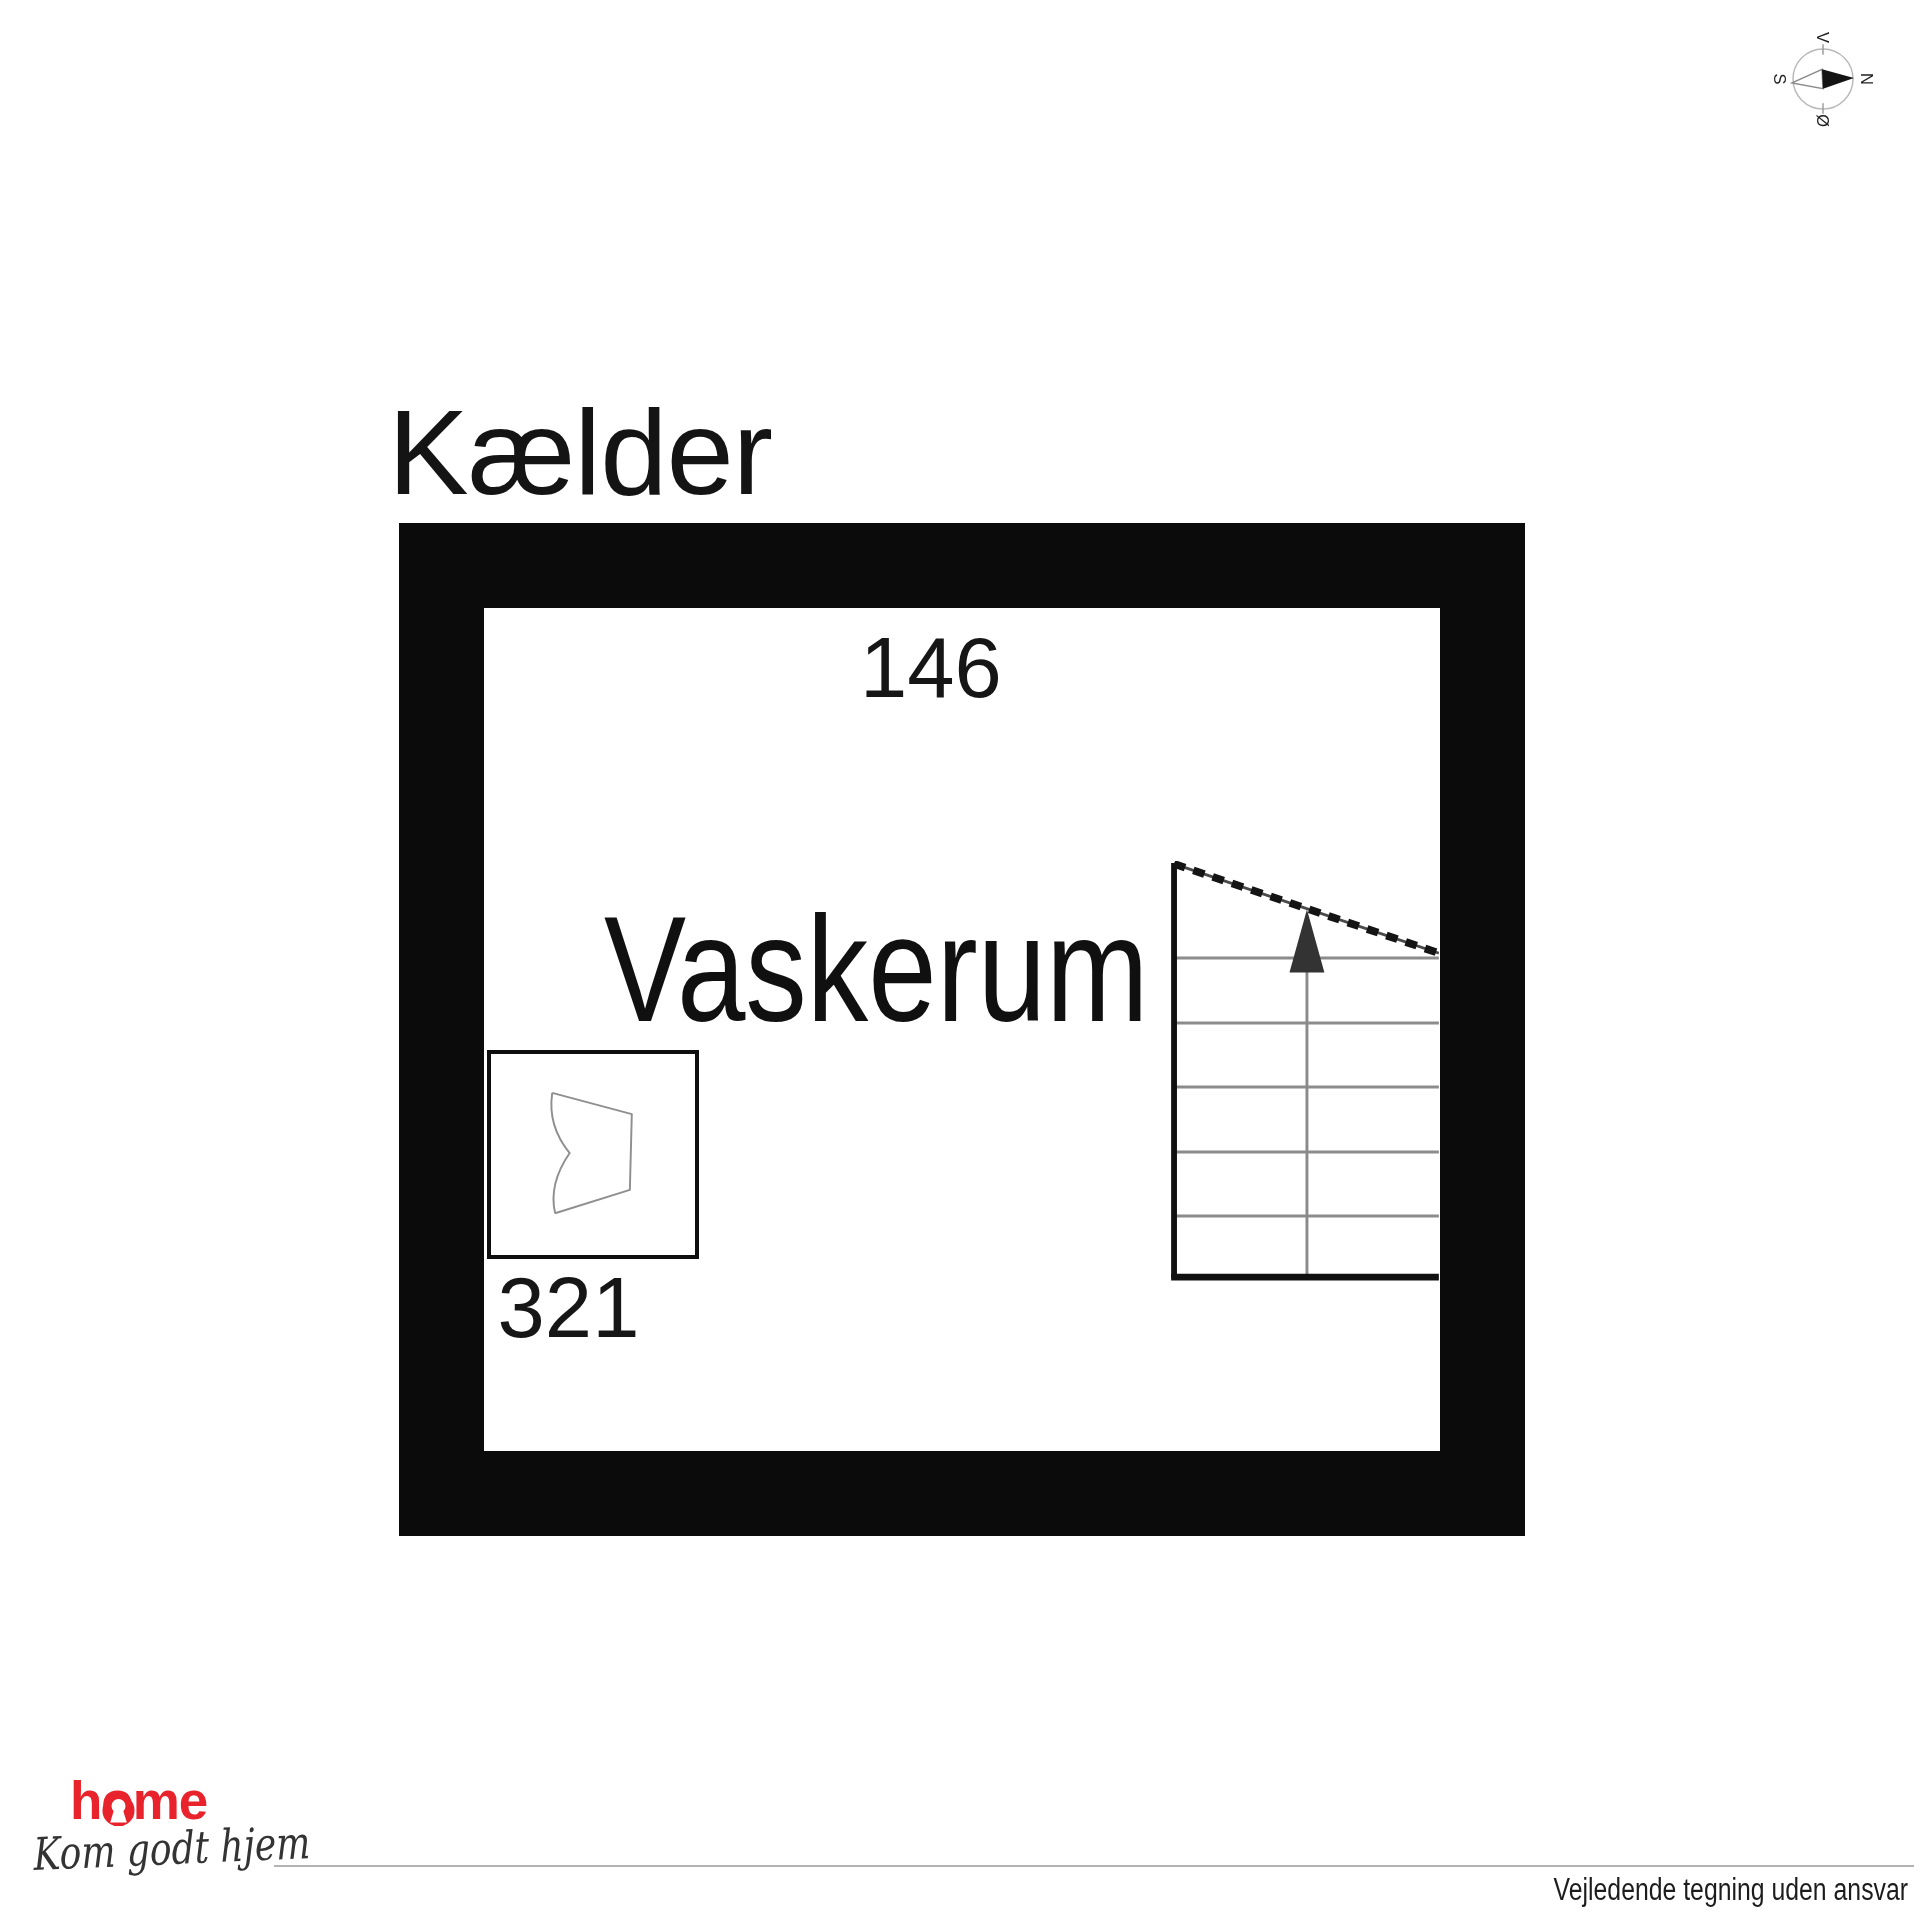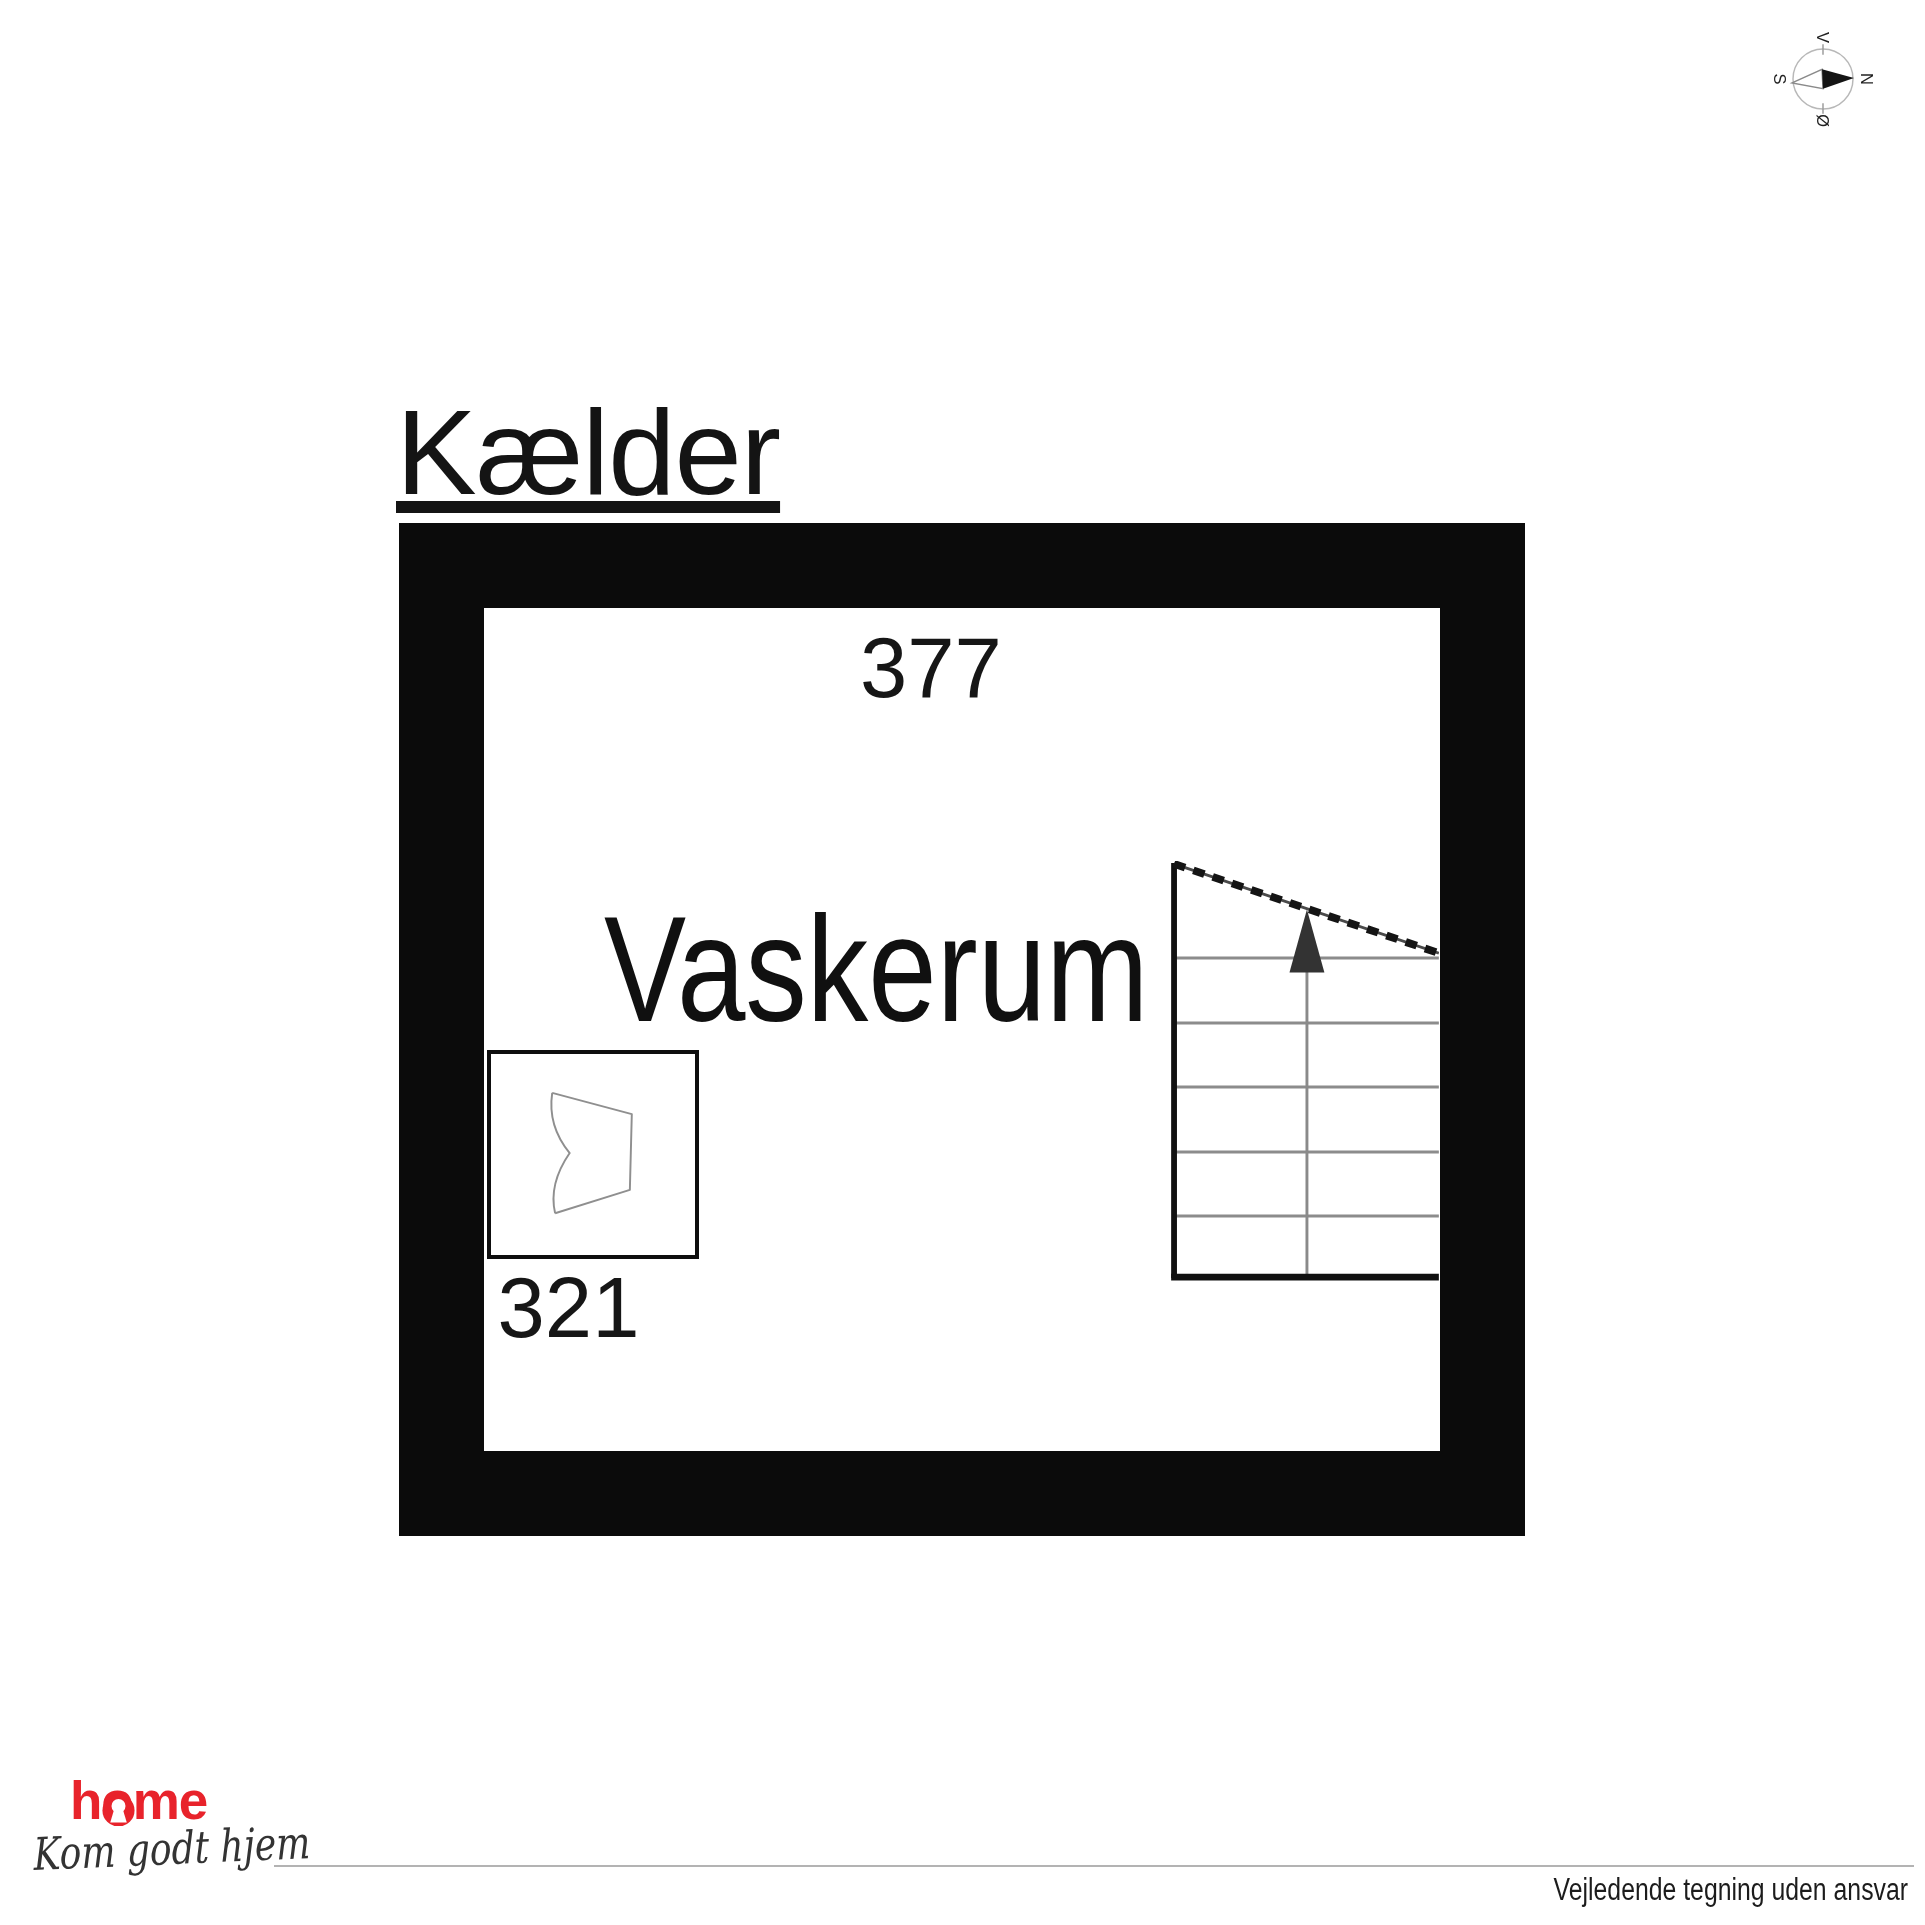--- a/index.html
+++ b/index.html
@@ -9,28 +9,27 @@
     height: 1925px;
     background: #ffffff;
     font-family: "Liberation Sans", sans-serif;
     overflow: hidden;
     position: relative;
   }
   .abs { position: absolute; }
 
   
   #plan-title {
-    left: 396px;
+    left: 388px;
     top: 392px;
     font-size: 121px;
     line-height: 1;
     color: #141414;
     letter-spacing: -1px;
     white-space: nowrap;
-    text-decoration: underline;
   }
 
   
   #floor-plan {
     left: 399px;
     top: 523px;
     width: 1126px;
     height: 1013px;
     box-sizing: border-box;
     border: 85px solid #0b0b0b;
@@ -166,21 +165,21 @@
     <text x="17" y="62" text-anchor="middle" dy="0.35em" transform="rotate(90 17 62)">S</text>
     <text x="62" y="19" text-anchor="middle" dy="0.35em" transform="rotate(90 62 19)">V</text>
     <text x="62" y="105" text-anchor="middle" dy="0.35em" transform="rotate(90 62 105)">Ø</text>
   </svg>
 
   <div id="plan-title" class="abs">Kælder</div>
 
   <div id="floor-plan" class="abs">
     <div class="room-inner">
 
-      <div id="dim-top" class="dim-label">377</div>
+      <div id="dim-top" class="dim-label">146</div>
 
       <div id="room-label">Vaskerum</div>
 
       <div id="sink-box">
         <svg width="202" height="199" viewBox="0 0 208 205">
           <path d="M 63,40 L 145,62 L 143,140 L 66,164" fill="none" stroke="#8f8f8f" stroke-width="2" stroke-linejoin="round"></path>
           <path d="M 63,40 Q 58,74 81,102 Q 59,134 66,164" fill="none" stroke="#8f8f8f" stroke-width="2"></path>
         </svg>
       </div>
 

